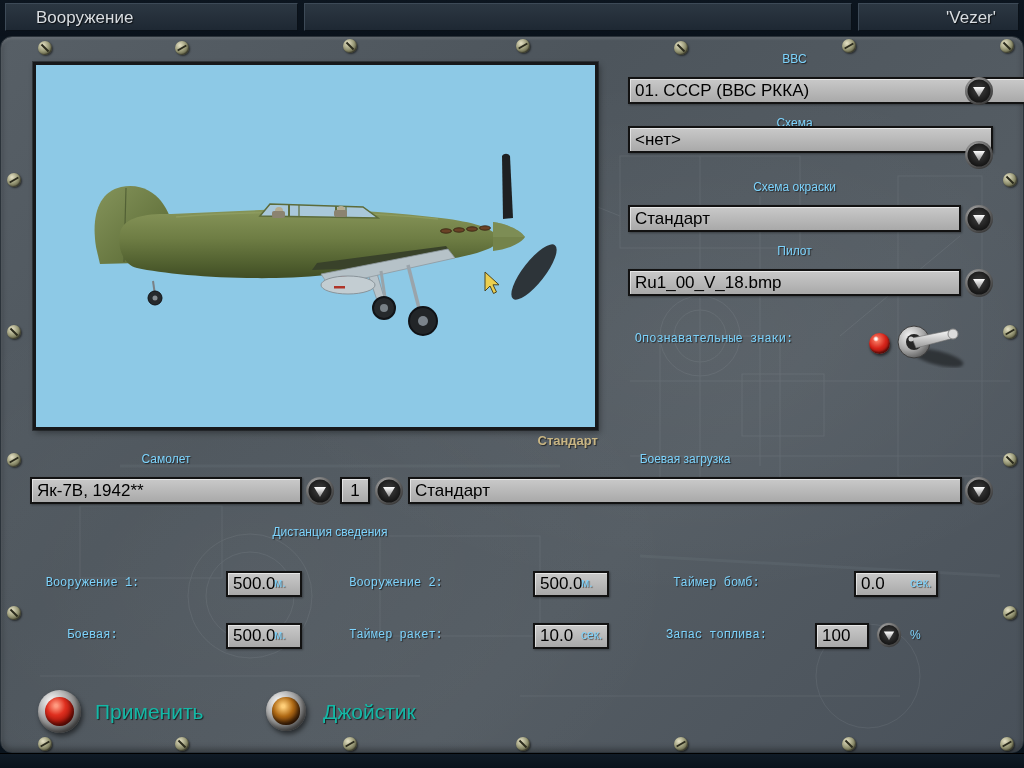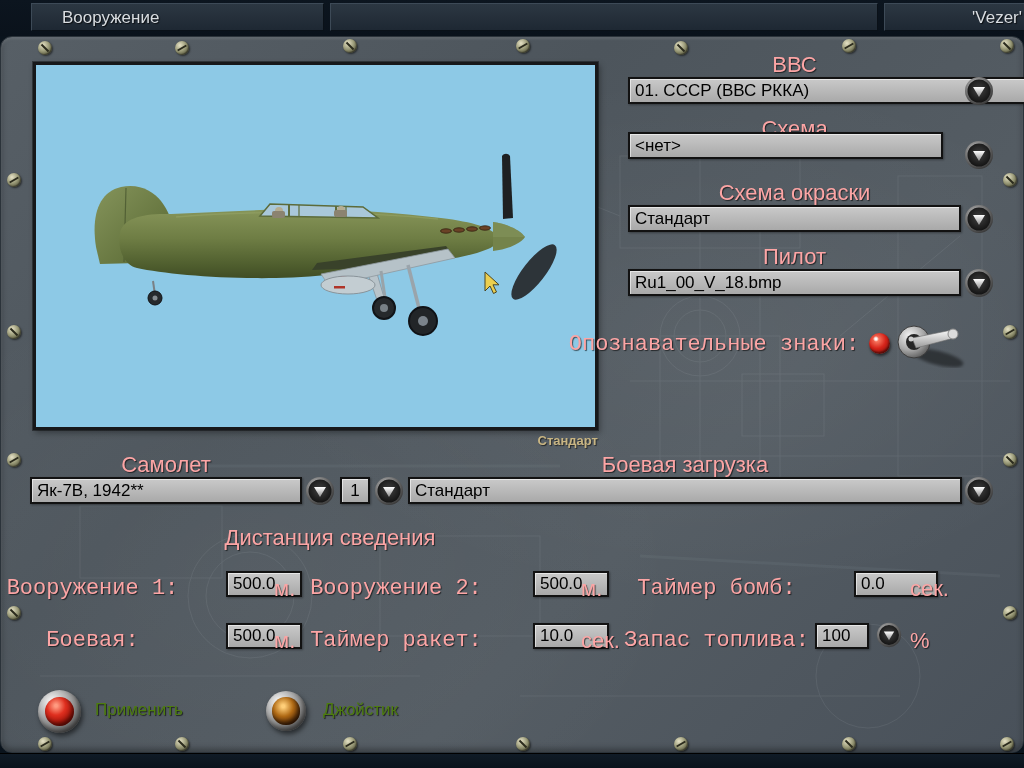--- a/index.html
+++ b/index.html
@@ -7,21 +7,21 @@
               font-family:"Liberation Sans", sans-serif; }
   .screen { position:relative; width:1024px; height:768px; background:#0a131c; }
 
   
   .topbar { position:absolute; left:0; top:0; width:1024px; height:36px;
             background:linear-gradient(#0c151f,#0a121b); }
   .bottombar { position:absolute; left:0; top:753px; width:1024px; height:15px;
                background:linear-gradient(#101b26,#0a131c); border-top:1px solid #000; }
   .tab { position:absolute; top:3px; height:28px;
          background:linear-gradient(#2c3742,#1e2833);
-         border:1px solid #0a1118; border-top-color:#3d4document;margin-left:26px; }
+         border:1px solid #0a1118; border-top-color:#3d4document; }
   .tab { border-top-color:#3d4a57; border-left-color:#3d4a57; }
   .tab-text { position:absolute; top:4px; font-size:17px; color:#d9dde1;
               text-shadow:1px 1px 1px rgba(0,0,0,.7); white-space:nowrap; }
 
   
   .panel { position:absolute; left:0; top:36px; width:1024px; height:717px;
            border-radius:12px; border:1px solid #2b333a;
            background:
              radial-gradient(ellipse at 68% 42%, rgba(255,255,255,.05), transparent 45%),
              radial-gradient(ellipse at 25% 75%, rgba(255,255,255,.04), transparent 40%),
@@ -39,21 +39,21 @@
   
   .preview { position:absolute; left:33px; top:62px; width:565px; height:368px;
              border:3px solid #17181a; background:#8dc9e6;
              box-shadow:0 0 0 1px rgba(0,0,0,.4), 2px 3px 6px rgba(0,0,0,.35); }
   .preview svg { display:block; width:100%; height:100%; }
   .skin-caption { position:absolute; left:400px; top:433px; width:198px; text-align:right;
                   font-size:13px; font-weight:bold; color:#c8b583;
                   text-shadow:1px 1px 1px rgba(0,0,0,.6); }
 
   
-  .lbl { position:absolute; font-size:22px; color:#fca5a5; text-shadow:1px 1px 1px rgba(0,0,0,.6);
+  .lbl { position:absolute; font-size:12px; color:#7dd3fc; text-shadow:1px 1px 1px rgba(0,0,0,.6);
          white-space:nowrap; }
   .lbl.center { text-align:center; }
   .lbl.right { text-align:center;font-family:Liberation Mono, monospace; }
   .field { position:absolute; height:27px; background:linear-gradient(#c9c9c9,#a9a9a9);
            border:2px solid #121212; color:#000; font-size:17px; line-height:23px;
            padding:0 5px; white-space:nowrap; overflow:hidden;
            box-shadow:inset 1px 1px 0 rgba(255,255,255,.55), 1px 1px 2px rgba(0,0,0,.35);
            font-family:"Liberation Sans", sans-serif; }
   input.field { outline:none; }
   .num { height:26px;margin-left:36px; }
@@ -65,21 +65,21 @@
 
   
   .push-btn { position:absolute; border-radius:50%;
               background:radial-gradient(circle at 33% 28%, #ffffff, #c6c6c6 25%, #808080 60%, #3c3c3c 100%);
               box-shadow:2px 3px 5px rgba(0,0,0,.55), inset -2px -3px 4px rgba(0,0,0,.45); }
   .push-btn .dome { position:absolute; left:16%; top:16%; width:68%; height:68%; border-radius:50%; }
   .dome.red   { background:radial-gradient(circle at 38% 30%, #ff9a80 5%, #df2f1f 35%, #9b1208 70%, #570a04);
                 box-shadow:inset -2px -3px 4px rgba(0,0,0,.5); }
   .dome.amber { background:radial-gradient(circle at 40% 33%, #ffce78 6%, #b06a15 40%, #4b2306 78%, #281303);
                 box-shadow:inset -2px -3px 4px rgba(0,0,0,.55); }
-  .btn-label { position:absolute; font-size:17px; color:#4d7c0f;
+  .btn-label { position:absolute; font-size:21px; color:#14b8a6;
                text-shadow:1px 1px 1px rgba(0,0,0,.65); white-space:nowrap; }
 
   .indicator { position:absolute; width:21px; height:21px; border-radius:50%;
                background:radial-gradient(circle at 33% 28%, rgba(255,255,255,.95) 5%, rgba(255,255,255,0) 14%),
                           radial-gradient(circle at 38% 32%, #ff8a70, #d6241a 45%, #7a0d08 90%);
                box-shadow:1px 2px 3px rgba(0,0,0,.6), inset -1px -2px 2px rgba(0,0,0,.45); }
   .switch { position:absolute; }
 </style>
 </head>
 <body>
@@ -239,21 +239,21 @@
   <div class="field" style="left:628px; top:77px; width:399px;">01. СССР (ВВС РККА)</div>
   <div class="dd-btn" style="left:964px; top:76px;">
     <svg viewBox="0 0 30 30">
         <circle cx="15" cy="15" r="14" fill="url(#bezel)"></circle>
       <circle cx="15" cy="15" r="11.5" fill="url(#btnface)"></circle>
       <polygon points="9,11 21,11 15,21" fill="url(#tri)"></polygon>
       </svg>
   </div>
 
   <div class="lbl center" style="left:628px; top:116px; width:333px;">Схема</div>
-  <div class="field" style="left:628px; top:132px; width:315px;">&lt;нет&gt;</div>
+  <div class="field" style="left:628px; top:126px; width:365px;">&lt;нет&gt;</div>
   <div class="dd-btn" style="left:964px; top:140px;">
     <svg viewBox="0 0 30 30">
         <circle cx="15" cy="15" r="14" fill="url(#bezel)"></circle>
       <circle cx="15" cy="15" r="11.5" fill="url(#btnface)"></circle>
       <polygon points="9,11 21,11 15,21" fill="url(#tri)"></polygon>
       </svg>
   </div>
 
   <div class="lbl center" style="left:628px; top:180px; width:333px;">Схема окраски</div>
   <div class="field" style="left:628px; top:205px; width:333px;">Стандарт</div>

